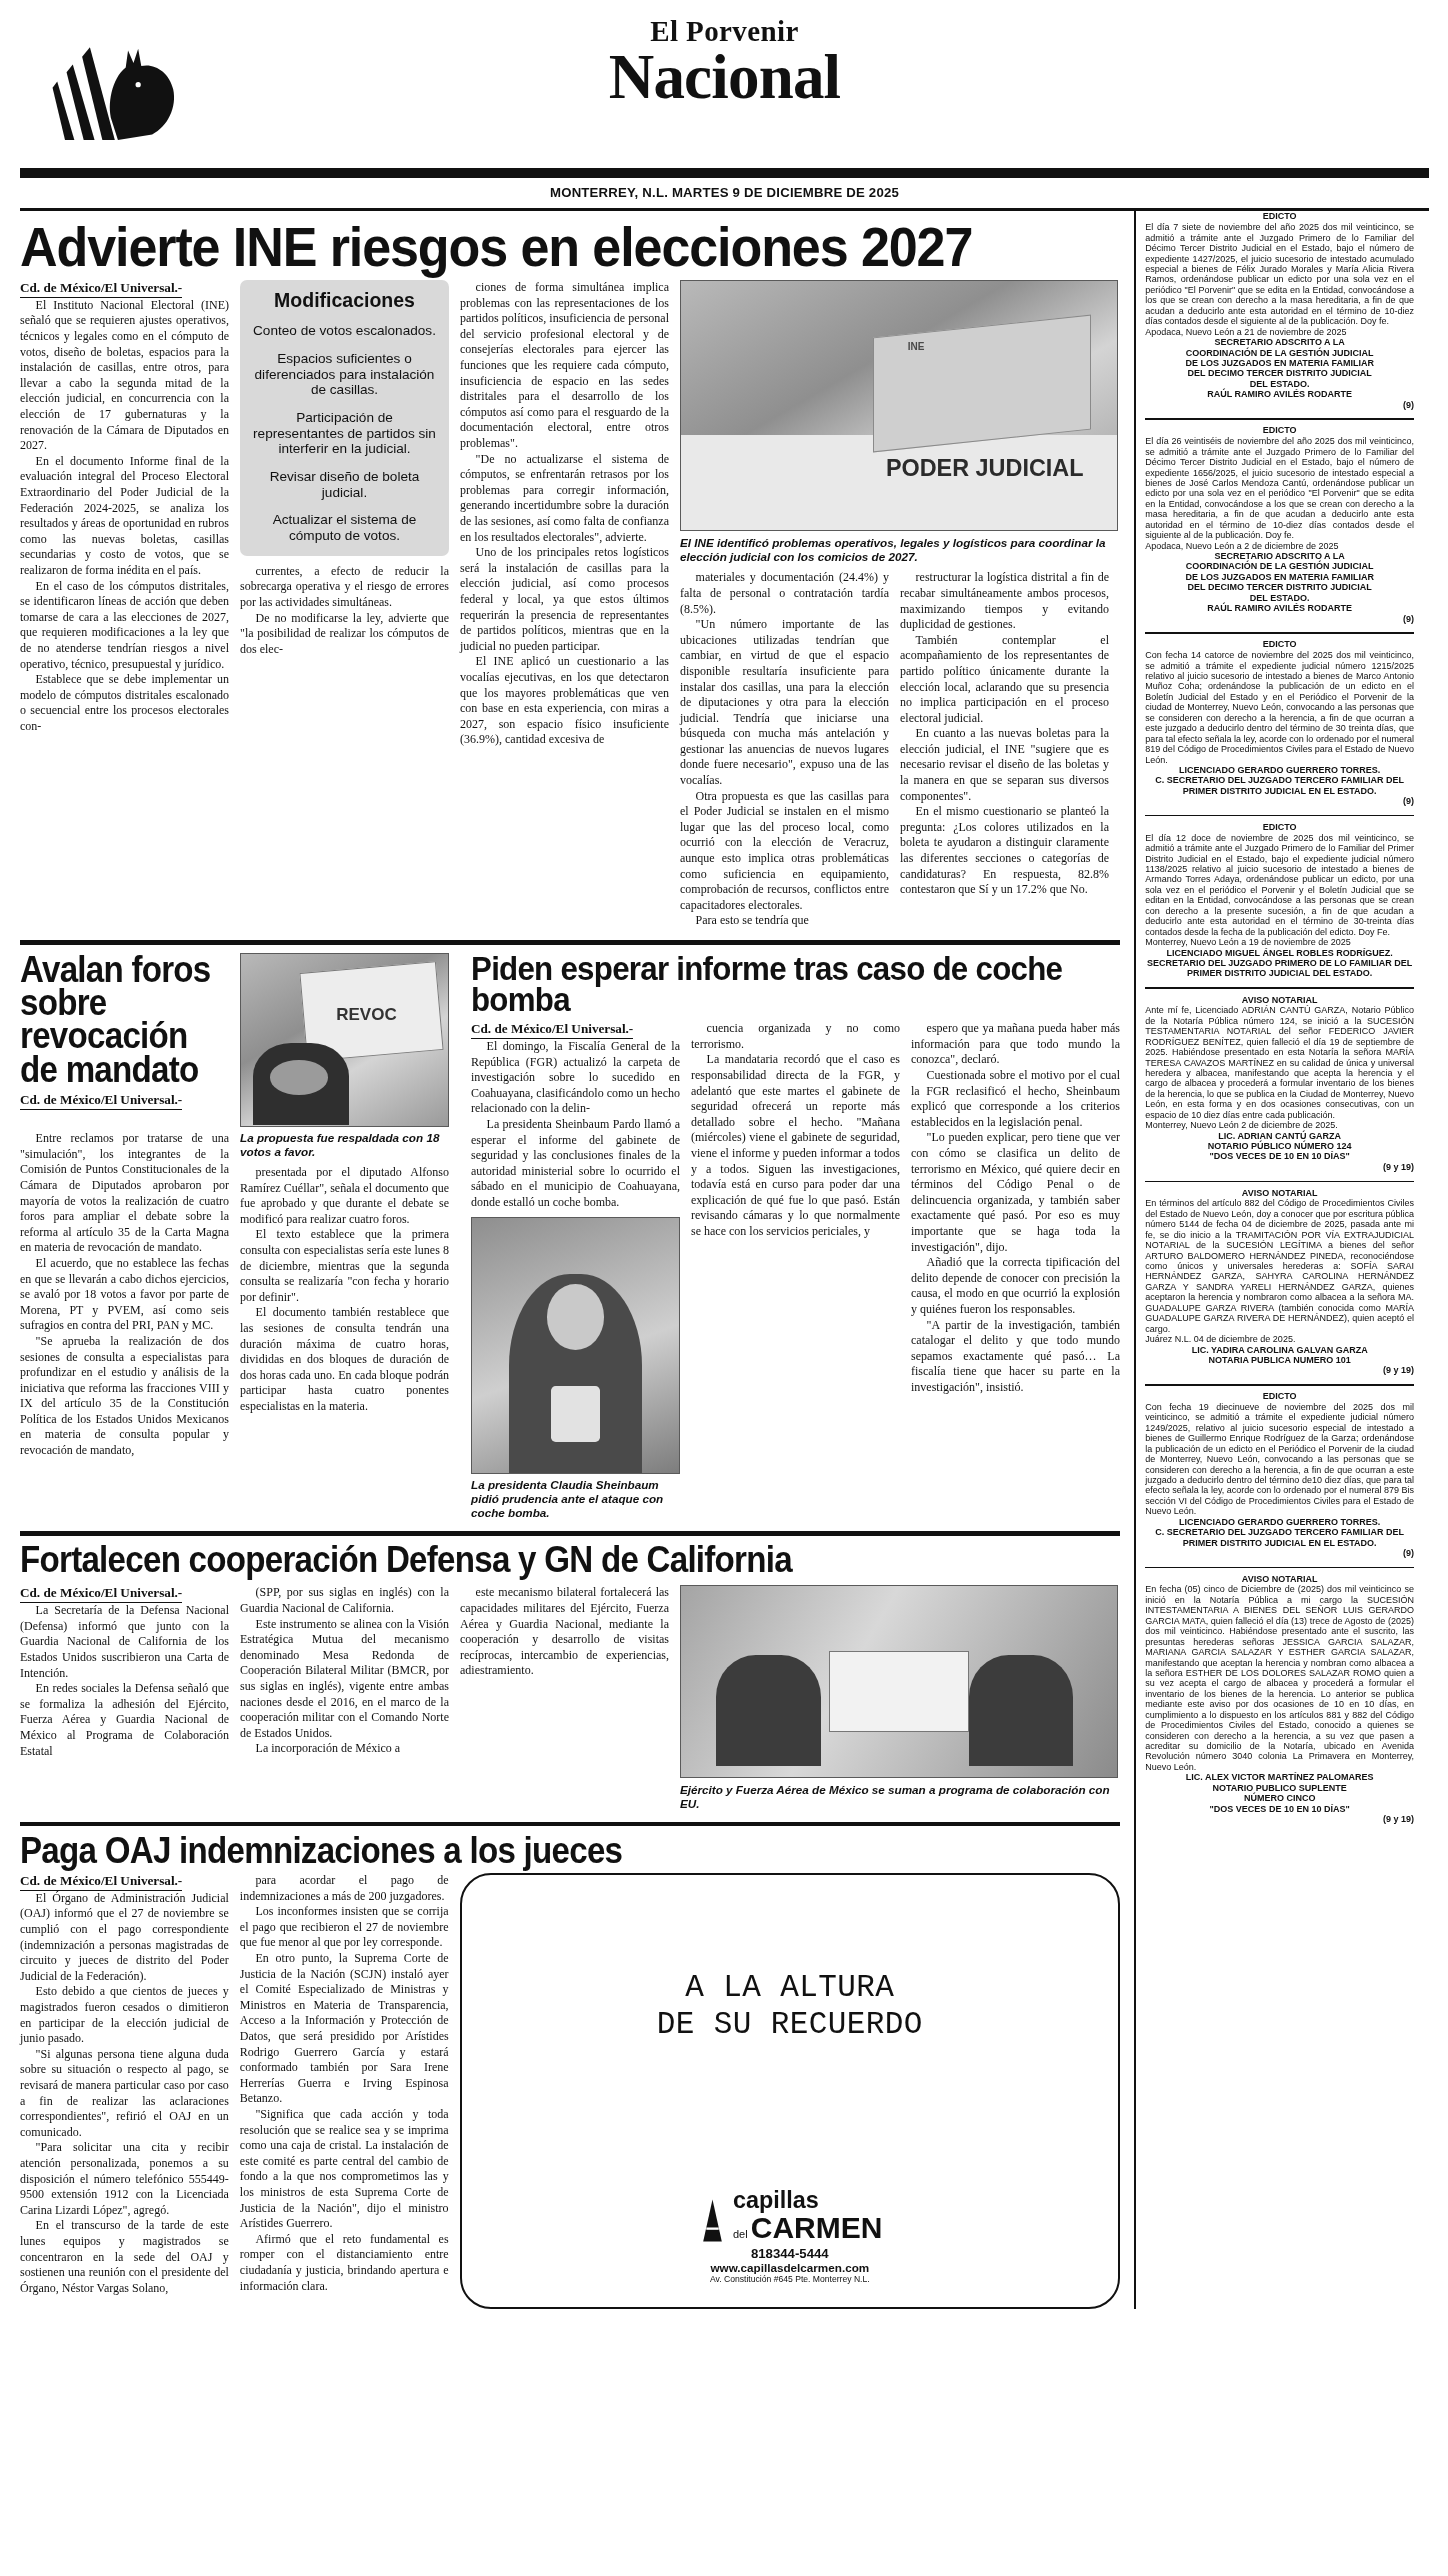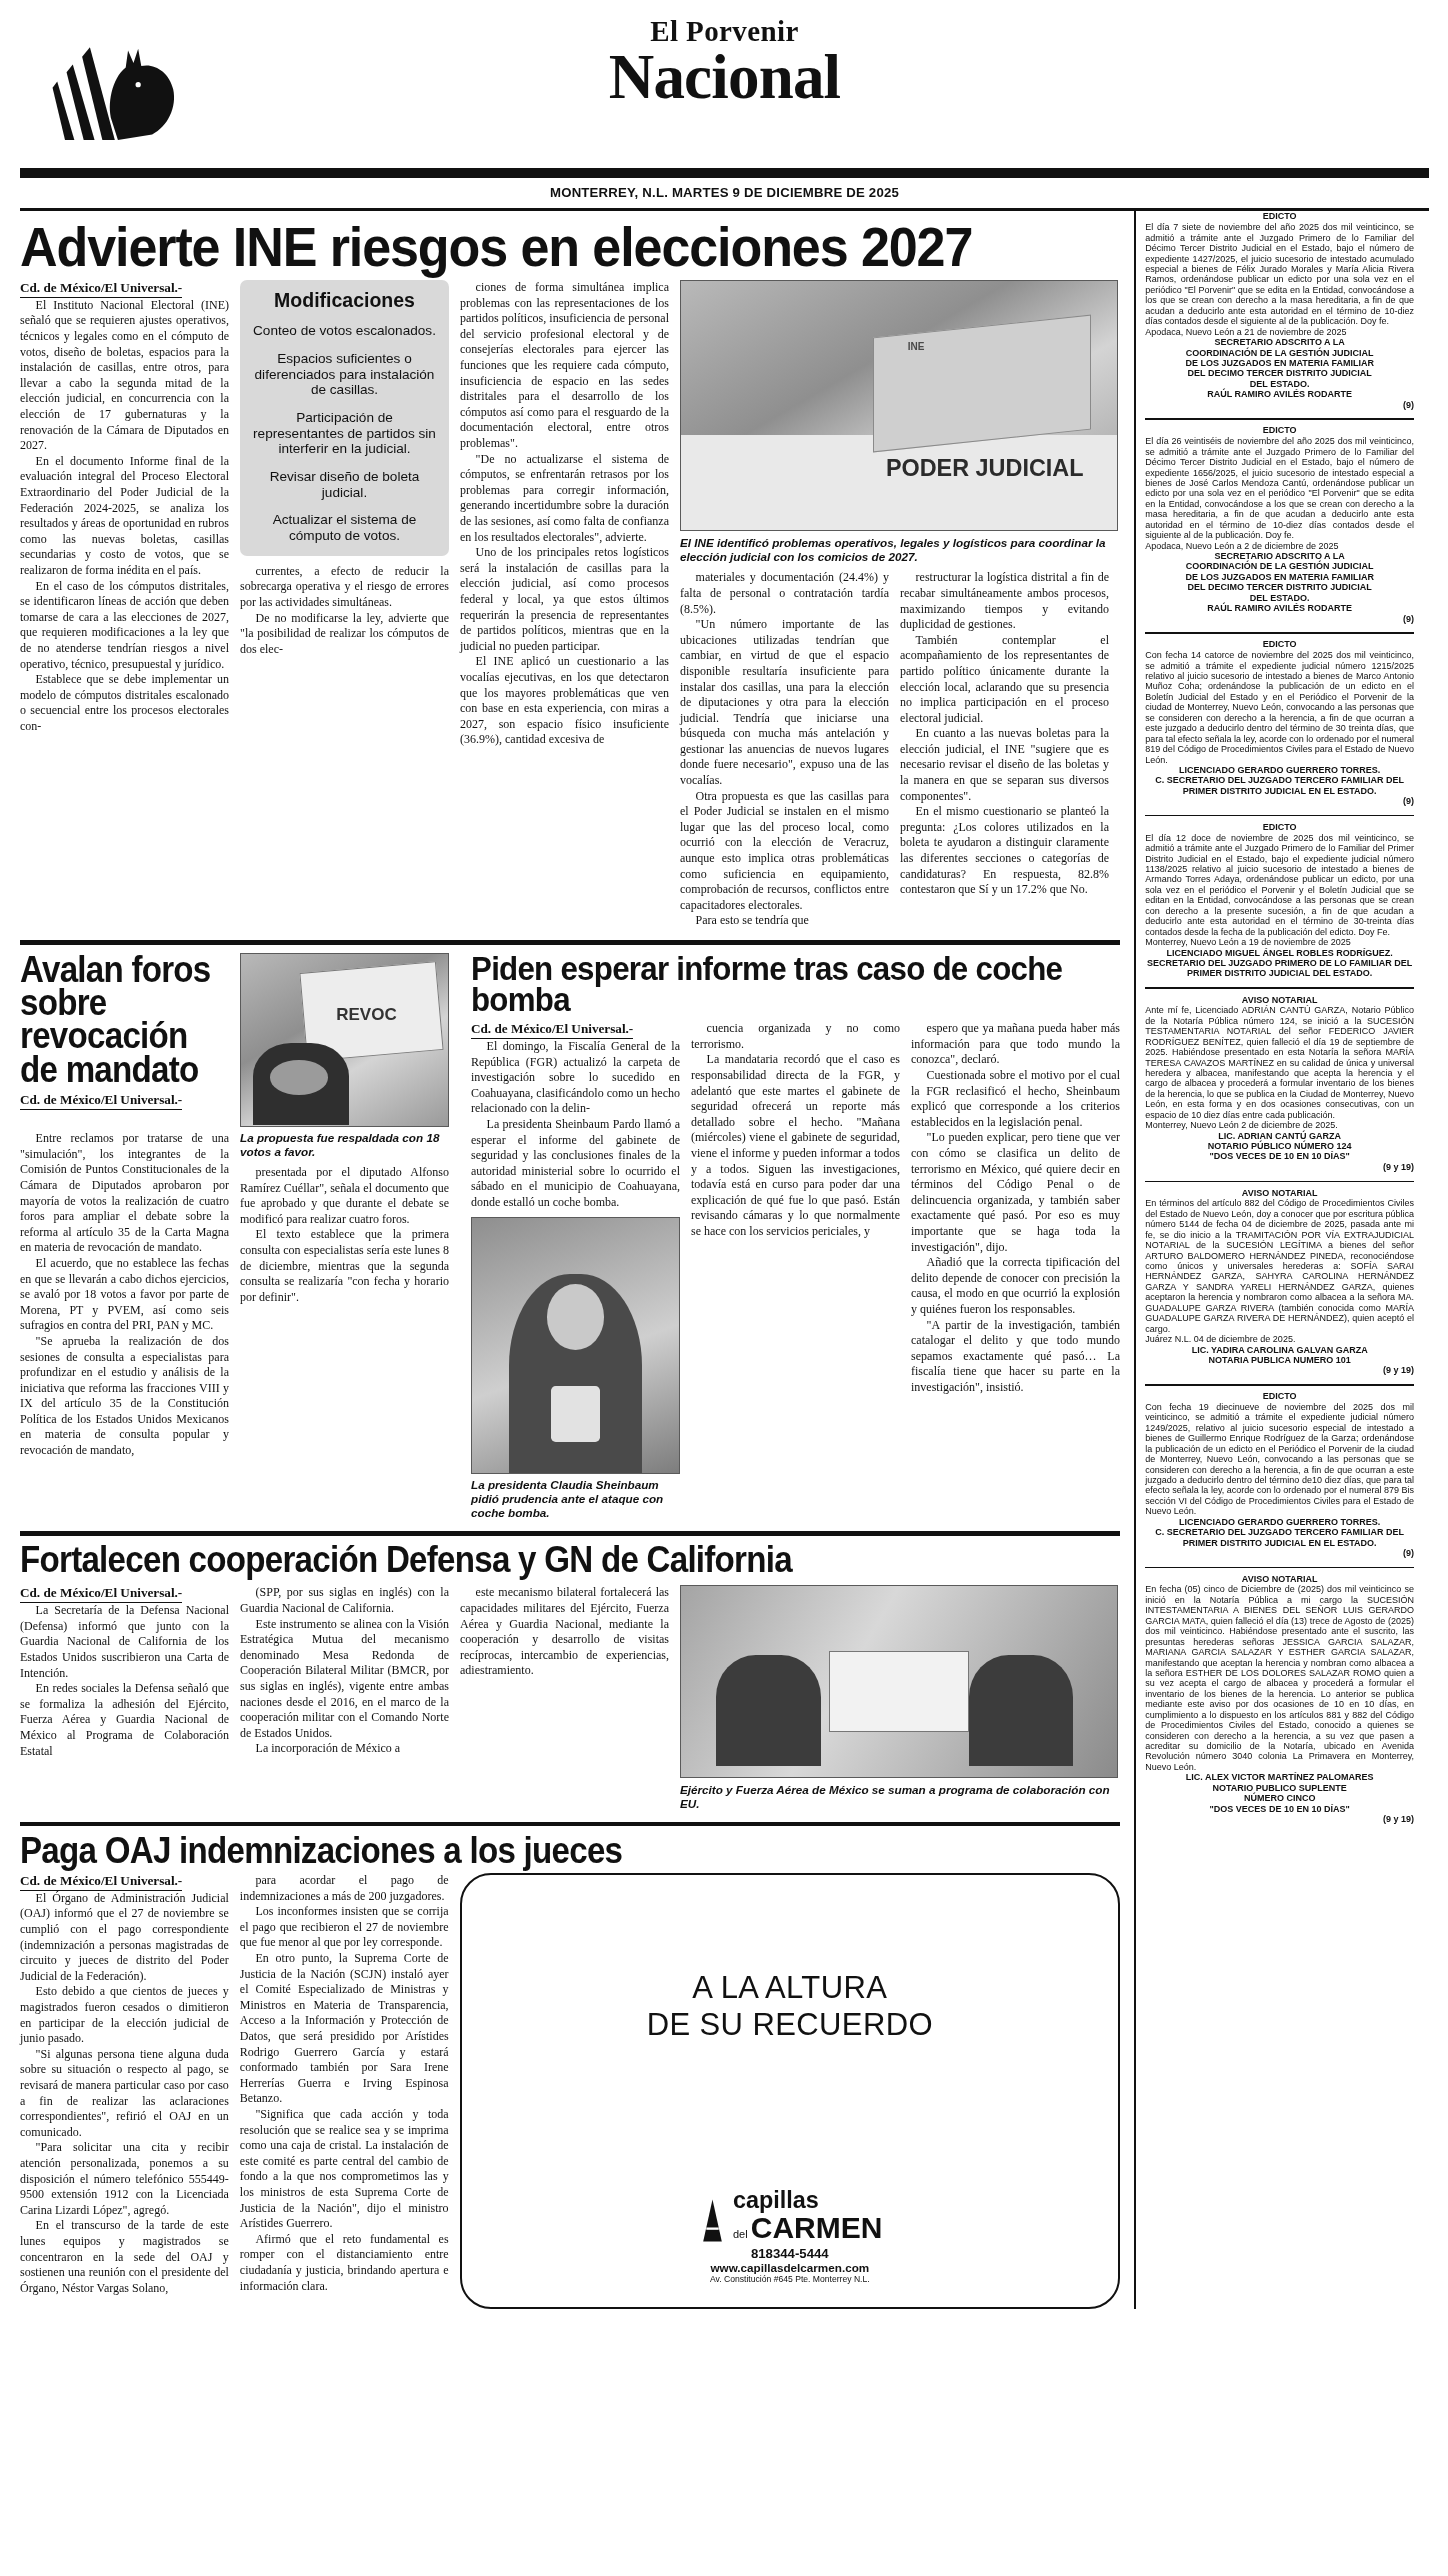--- a/index.html
+++ b/index.html
@@ -108,21 +108,21 @@
   .ed-block { margin-bottom:8.6px; }
   .ed-title { text-align:center; font-weight:bold; font-size:9px; margin:0 0 0.8px 0; }
   .ed-body { font-size:9px; line-height:1.16; text-align:justify; margin:0; }
   .ed-center { text-align:center; font-weight:bold; font-size:9px; line-height:1.16; margin:0; }
   .ed-right { text-align:right; font-weight:bold; font-size:9px; margin:0; }
   .ed-rule { height:1.6px; background:#111; margin:5.5px 0 5.5px 0; }
 
   
   .ad-box { border:2.3px solid #111; border-radius:31px; padding:23.4px 20px; text-align:center; }
   .ad-line {
-    font-family:Liberation Sans, sans-serif; font-size:31px;
+    font-family:Liberation Mono, monospace; font-size:31px;
     line-height:1.18; letter-spacing:0.4px; margin:0;
   }
   .ad-logo-name { font-family:"Liberation Sans", sans-serif; font-weight:bold; font-size:23.4px; line-height:1; }
   .ad-logo-small { font-family:"Liberation Sans", sans-serif; font-size:11px; }
   .ad-phone { font-family:"Liberation Sans", sans-serif; font-weight:bold; font-size:13.2px; margin-top:3.1px; }
   .ad-url { font-family:"Liberation Sans", sans-serif; font-weight:bold; font-size:11.7px; }
   .ad-addr { font-family:"Liberation Sans", sans-serif; font-size:8.6px; }
 
   .cols2 { display:flex; gap:11px; }
   .cols3 { display:flex; gap:11px; }
@@ -241,20 +241,21 @@
           <div class="cols2" style="margin-top:4.7px;">
             <div style="width:209px;">
               <p class="art">Entre reclamos por tratarse de una "simulación", los integrantes de la Comisión de Puntos Constitucionales de la Cámara de Diputados aprobaron por mayoría de votos la realización de cuatro foros para ampliar el debate sobre la reforma al artículo 35 de la Carta Magna en materia de revocación de mandato.</p>
               <p class="art">El acuerdo, que no establece las fechas en que se llevarán a cabo dichos ejercicios, se avaló por 18 votos a favor por parte de Morena, PT y PVEM, así como seis sufragios en contra del PRI, PAN y MC.</p>
               <p class="art">"Se aprueba la realización de dos sesiones de consulta a especialistas para profundizar en el estudio y análisis de la iniciativa que reforma las fracciones VIII y IX del artículo 35 de la Constitución Política de los Estados Unidos Mexicanos en materia de consulta popular y revocación de mandato,</p>
             </div>
             <div style="width:209px;">
               <div class="caption" style="margin:0 0 6.2px 0;">La propuesta fue respaldada con 18 votos a favor.</div>
               <p class="art">presentada por el diputado Alfonso Ramírez Cuéllar", señala el documento que fue aprobado y que durante el debate se modificó para realizar cuatro foros.</p>
               <p class="art">El texto establece que la primera consulta con especialistas sería este lunes 8 de diciembre, mientras que la segunda consulta se realizaría "con fecha y horario por definir".</p>
+              <p class="art">El documento también restablece que las sesiones de consulta tendrán una duración máxima de cuatro horas, divididas en dos bloques de duración de dos horas cada uno. En cada bloque podrán participar hasta cuatro ponentes especialistas en la materia.</p>
             </div>
           </div>
         </div>
 
         <div class="vdiv"></div>
 
         <div style="width:653px;">
           <div class="sec-head h44">Piden esperar informe tras caso de coche bomba</div>
 
           <div class="cols3" style="margin-top:1.6px;">

